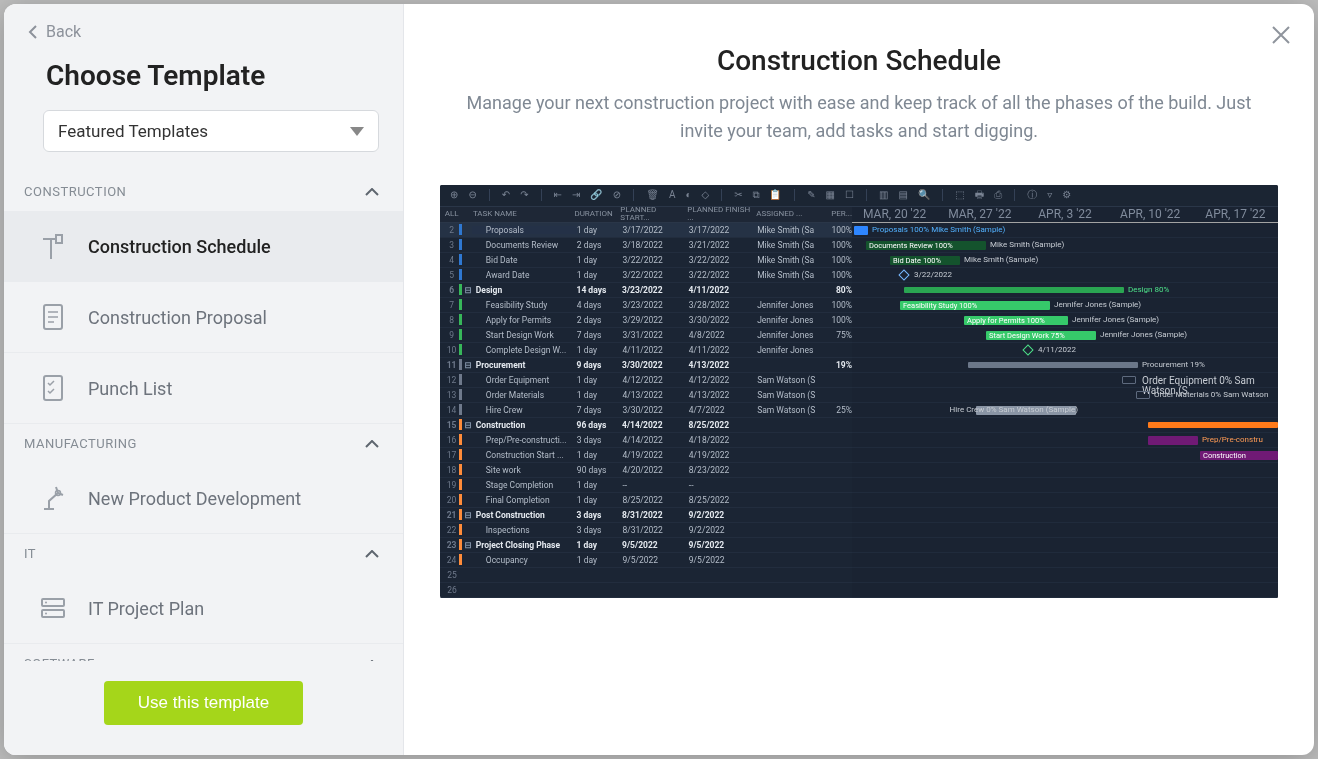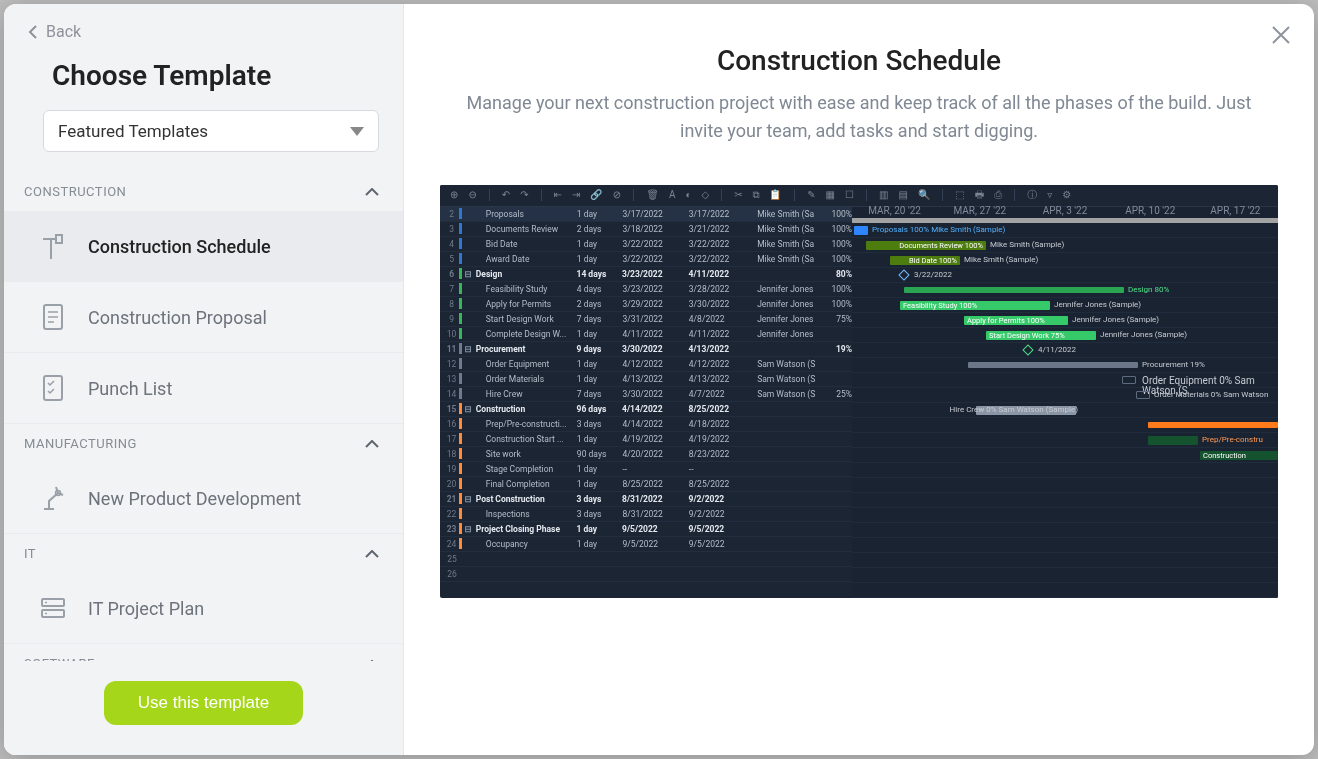--- a/index.html
+++ b/index.html
@@ -31,21 +31,21 @@
   }
   .sidebar-top { padding: 18px 24px 10px 24px; }
   .back-row {
     display: flex; align-items: center; gap: 8px;
     color: #8d929b; font-size: 16px; cursor: pointer;
     margin-bottom: 18px;
   }
   .back-row svg { width: 10px; height: 14px; }
   .choose-title {
     font-size: 28px; font-weight: 600; color: #222;
-    margin-bottom: 18px; margin-left: 24px;
+    margin-bottom: 18px; margin-left: 18px;
   }
   .select-wrap { position: relative; margin-left: 15px; }
   .featured-select {
     width: 100%; height: 42px;
     background: #fff; border: 1px solid #d6d9dd;
     border-radius: 6px; padding: 0 14px;
     font-size: 17px; color: #333;
     display: flex; align-items: center; justify-content: space-between;
     cursor: pointer;
   }
@@ -88,21 +88,21 @@
   .sidebar-footer {
     padding: 20px 0 30px 0;
     display: flex; justify-content: center;
     background: #f2f3f5;
   }
   .use-btn {
     background: #a5d61a;
     color: #fff; border: none;
     padding: 12px 34px;
     font-size: 17px; font-weight: 400;
-    border-radius: 12px;
+    border-radius: 4px;
     cursor: pointer;
   }
   
   .main {
     flex: 1; position: relative;
     display: flex; flex-direction: column;
     padding: 28px 36px 20px 36px;
   }
   .close-btn {
     position: absolute; top: 20px; right: 22px;
@@ -172,47 +172,47 @@
   .pv-row .bar-left.orange { background: #ff8c3a; }
   .tri-toggle {
     width: 8px; text-align: center; color: #7f8fa4;
   }
   .c-name.in1 { padding-left: 14px; }
   .pv-row.sel { background: #253245; }
   .pv-row.sel .c-name { background: #243147; }
   
   .pv-gantt { flex: 1; position: relative; background: #1a2332; }
   .g-head {
-    height: 16px; display: flex; font-size: 10px; color: #808b9c;
+    height: 16px; display: flex; font-size: 12px; color: #808b9c;
     align-items: flex-end; padding-bottom: 2px;
-    border-bottom: 5px solid #a3a3a3;
+    border-bottom: 1px solid #a3a3a3;
   }
   .g-head .mo { flex: 1; text-align: center; }
   .g-rows { position: relative; }
   .g-row { height: 15px; position: relative; border-bottom: 1px solid #202b3c; }
   .g-bar {
     position: absolute; height: 9px; top: 3px;
     border-radius: 1px;
     display: flex; align-items: center;
     white-space: nowrap;
   }
   .g-bar .lbl-right {
     position: absolute; left: 100%; margin-left: 4px;
     font-size: 8px; color: #c7ccd3;
   }
   .g-bar .lbl-in {
     font-size: 7.5px; color: #fff; padding: 0 3px;
   }
   .g-bar.blue { background: #2e86ff; }
-  .g-bar.blue-lt { background: #4d7c0f; justify-content: flex-end; }
+  .g-bar.blue-lt { background: #14532d; }
   .g-bar.green { background: #36c96a; }
   .g-bar.green-sum { background: #2aa552; height: 6px; top: 4px; }
   .g-bar.grey { background: #8a95a5; }
   .g-bar.grey-sum { background: #6b7789; height: 6px; top: 4px; }
-  .g-bar.orange { background: #14532d; }
+  .g-bar.orange { background: #701a75; }
   .g-bar.orange-sum { background: #ff7a1a; height: 6px; top: 4px; }
   .g-bar.outline { background: none; border: 1px solid #5e6a7e; height: 8px; top: 3px; }
   .g-dia {
     position: absolute; width: 8px; height: 8px; top: 3px;
     transform: rotate(45deg); border: 1px solid #78b9ff;
   }
   .scroll-hint { overflow: hidden; }
 </style>
 </head>
 <body>
@@ -362,20 +362,30 @@
         <span>🖶</span>
         <span>⎙</span>
         <span class="sep"></span>
         <span>ⓘ</span>
         <span>▿</span>
         <span>⚙</span>
       </div>
       <div class="pv-body">
 
         <div class="pv-table">
+          <div class="pv-thead">
+            <div class="c-num">ALL</div>
+            <div class="c-indent"></div>
+            <div class="c-name">TASK NAME</div>
+            <div class="c-dur">DURATION</div>
+            <div class="c-ps">PLANNED START...</div>
+            <div class="c-pf">PLANNED FINISH ...</div>
+            <div class="c-as">ASSIGNED ...</div>
+            <div class="c-per">PER...</div>
+          </div>
           <div id="pv-rows">
               <div class="pv-row sel">
                 <div class="c-num">2</div>
                 <div class="bar-left blue"></div>
                 <div class="tri-toggle"></div>
                 <div class="c-name in1">Proposals</div>
                 <div class="c-dur">1 day</div>
                 <div class="c-ps">3/17/2022</div>
                 <div class="c-pf">3/17/2022</div>
                 <div class="c-as">Mike Smith (Sa</div>

